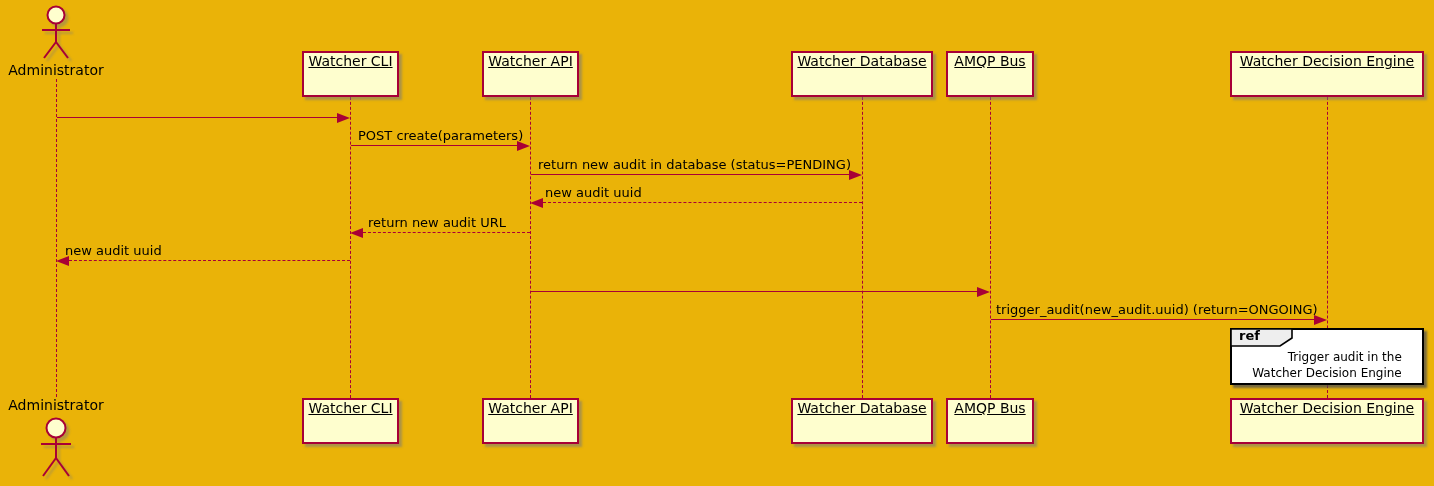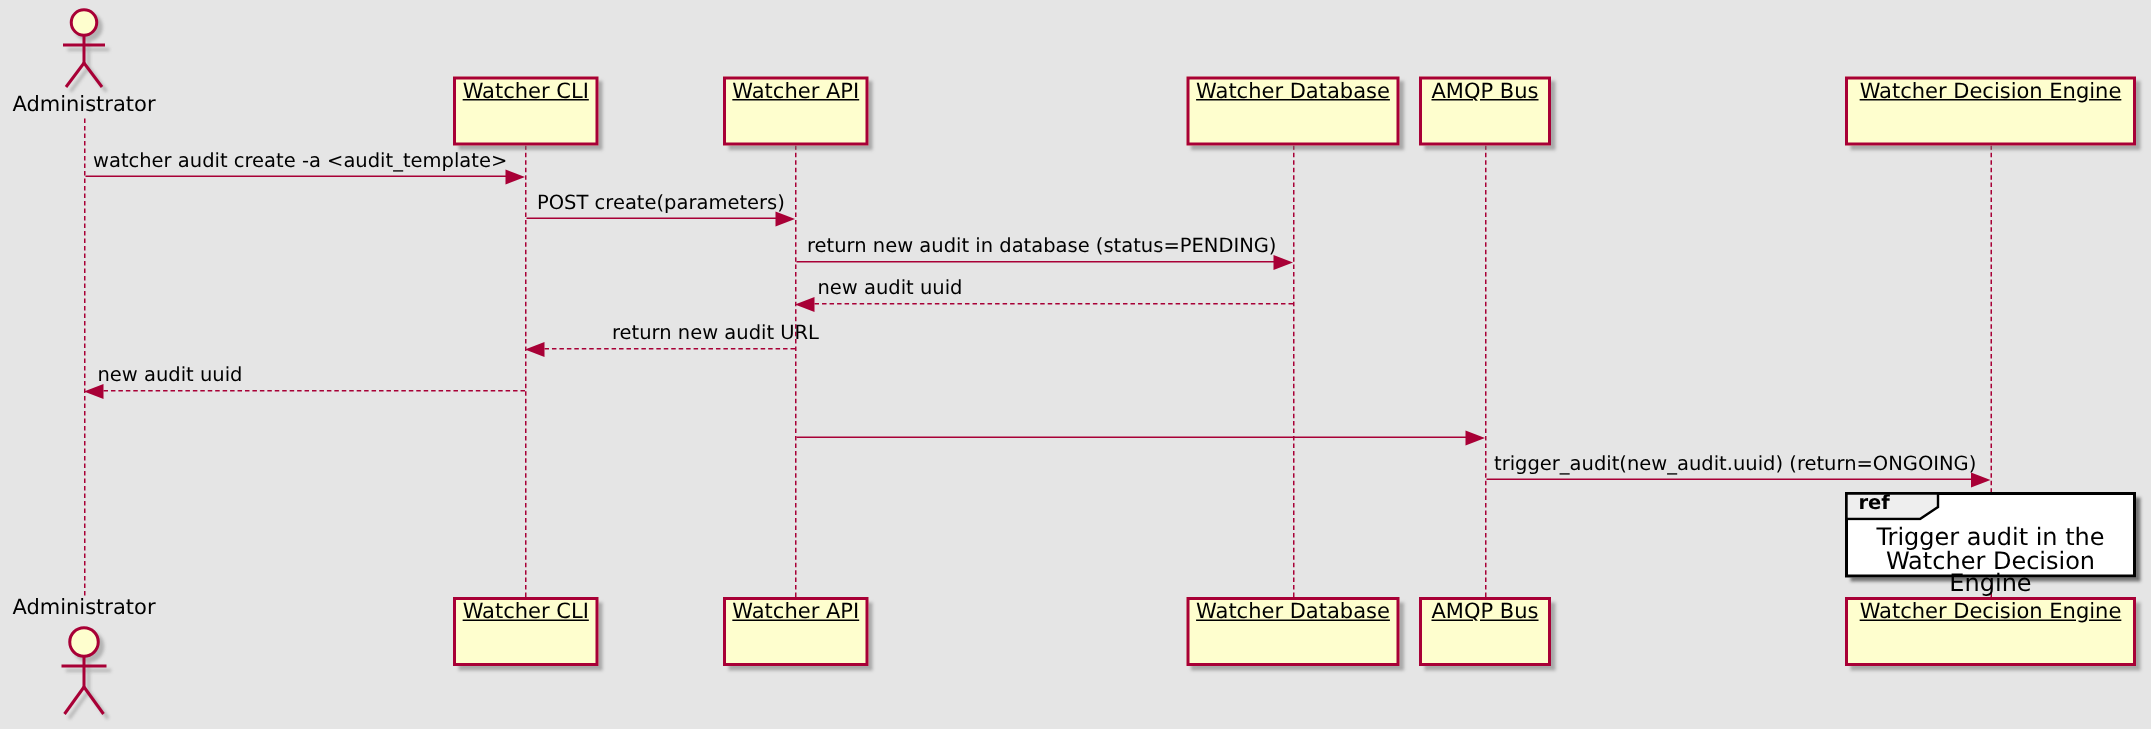--- a/index.html
+++ b/index.html
@@ -1,17 +1,17 @@
 <!DOCTYPE html>
 <html><head>
 <meta charset="utf-8">
 <style>
   html,body { margin:0; padding:0; background:#ffffff; }
   .canvas {
-    position:relative; width:1434px; height:486px; background:#e5e5e5;
+    position:relative; width:1434px; height:486px; background:#eab308;
     font-family:"DejaVu Sans","Liberation Sans",sans-serif; color:#000;
     overflow:hidden;
   }
   .pbox {
     position:absolute; height:46px; box-sizing:border-box;
     background:#FEFECE; border:2px solid #A80036;
     box-shadow:3px 3px 2px rgba(120,120,120,0.55);
     display:flex; align-items:flex-start; justify-content:center;
     font-size:14px; white-space:nowrap;text-decoration:underline;
   }
@@ -32,21 +32,21 @@
     border:2px solid #000000; box-shadow:3px 3px 2px rgba(80,80,80,0.75);
   }
   .ref-header { position:absolute; left:-2px; top:-2px; width:64px; height:36px; }
   .ref-keyword {
     position:absolute; left:9px; top:0px; font-size:13px; font-weight:bold;
   }
   .ref-body {
     position:absolute; left:0; right:0; top:20px;
     display:flex; justify-content:center;
   }
-  .ref-text { font-size:16px; line-height:15.5px; text-align:center; white-space:pre-line; }
+  .ref-text { font-size:12px; line-height:15.5px; text-align:right; white-space:pre-line; }
 </style>
 </head>
 <body>
 
 <div class="canvas">
 
   <div class="lifeline" style="left:56px;top:79px;height:318px;"></div>
   <div class="lifeline" style="left:350px;top:82px;height:316px;"></div>
   <div class="lifeline" style="left:530px;top:82px;height:316px;"></div>
   <div class="lifeline" style="left:862px;top:82px;height:316px;"></div>
@@ -73,37 +73,36 @@
   <div class="pbox" style="left:791px;top:51px;width:142px;">
       <span>Watcher Database</span>
     </div>
   <div class="pbox" style="left:946px;top:51px;width:88px;">
       <span>AMQP Bus</span>
     </div>
   <div class="pbox" style="left:1230px;top:51px;width:194px;">
       <span>Watcher Decision Engine</span>
     </div>
 
-  <div class="msg-label" style="left:62px;top:100px;">watcher audit create -a &lt;audit_template&gt;</div>
   <div class="line-solid" style="left:57px;top:117px;width:281px;"></div>
   <div class="arr-r" style="left:337px;top:113px;"></div>
 
   <div class="msg-label" style="left:358px;top:128px;">POST create(parameters)</div>
   <div class="line-solid" style="left:351px;top:145px;width:167px;"></div>
   <div class="arr-r" style="left:517px;top:141px;"></div>
 
   <div class="msg-label" style="left:538px;top:157px;">return new audit in database (status=PENDING)</div>
   <div class="line-solid" style="left:531px;top:174px;width:319px;"></div>
   <div class="arr-r" style="left:849px;top:170px;"></div>
 
   <div class="msg-label" style="left:545px;top:185px;">new audit uuid</div>
   <div class="line-dashed" style="left:543px;top:202px;width:319px;"></div>
   <div class="arr-l" style="left:530px;top:198px;"></div>
 
-  <div class="msg-label" style="left:368px;top:215px;margin-left:40px;">return new audit URL</div>
+  <div class="msg-label" style="left:368px;top:215px;">return new audit URL</div>
   <div class="line-dashed" style="left:363px;top:232px;width:167px;"></div>
   <div class="arr-l" style="left:350px;top:228px;"></div>
 
   <div class="msg-label" style="left:65px;top:243px;">new audit uuid</div>
   <div class="line-dashed" style="left:69px;top:260px;width:281px;"></div>
   <div class="arr-l" style="left:56px;top:256px;"></div>
 
   <div class="line-solid" style="left:531px;top:291px;width:447px;"></div>
   <div class="arr-r" style="left:977px;top:287px;"></div>
 

